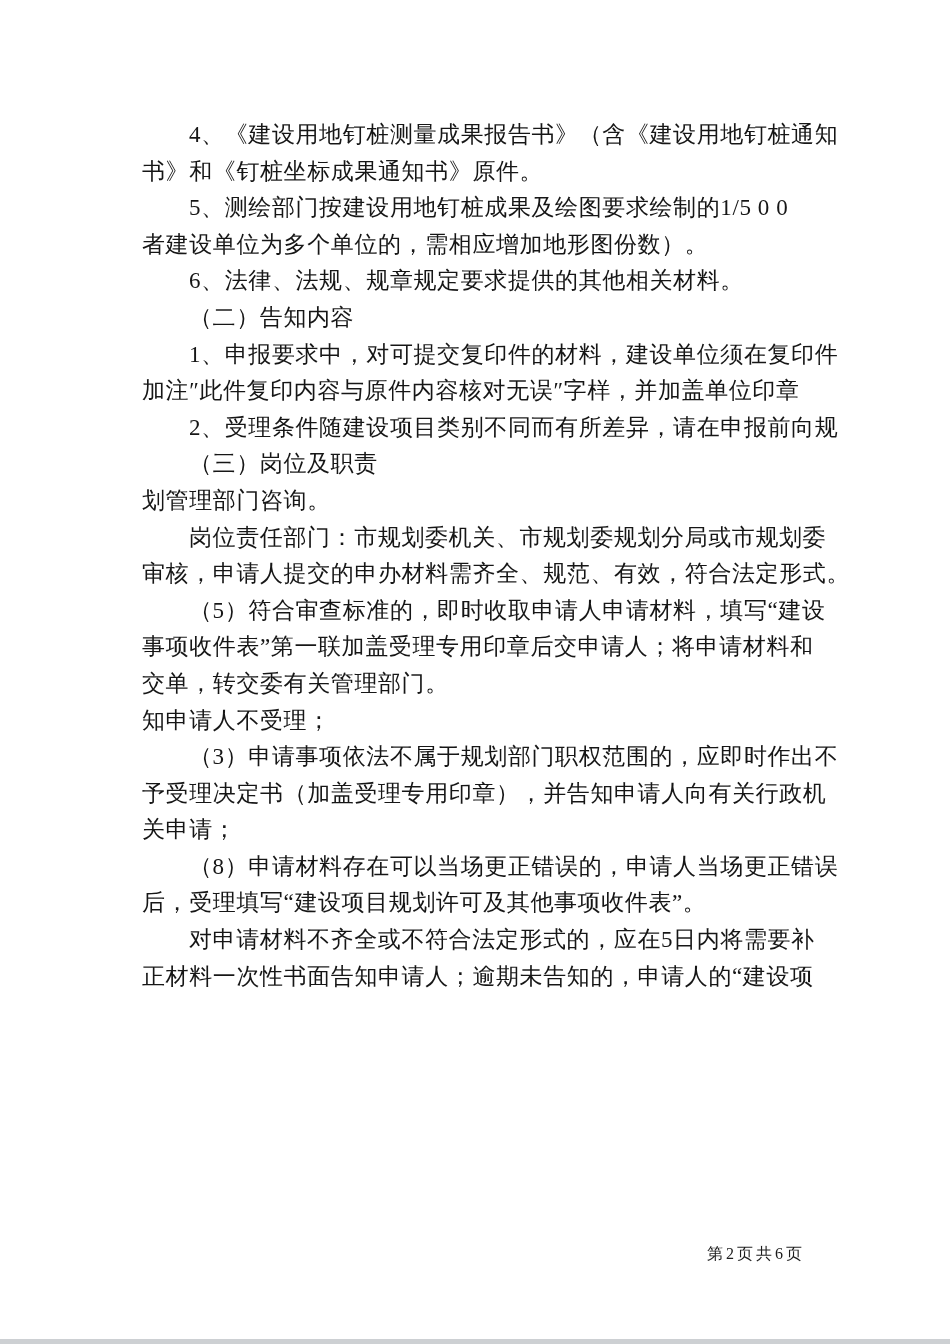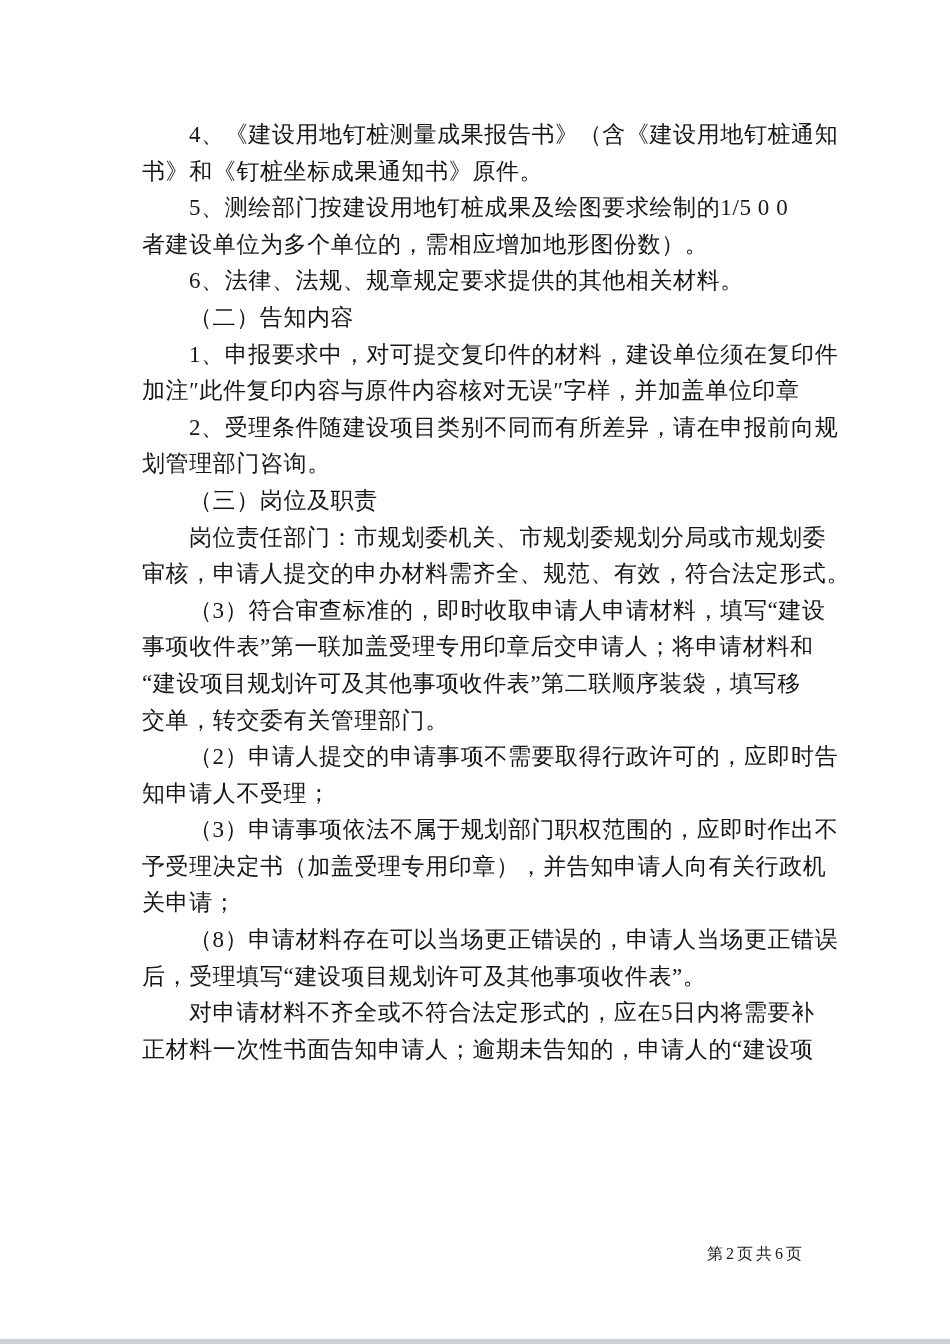--- a/index.html
+++ b/index.html
@@ -57,29 +57,27 @@
   <div class="textblock">
     <div class="line indent">4、《建设用地钉桩测量成果报告书》（含《建设用地钉桩通知</div>
     <div class="line">书》和《钉桩坐标成果通知书》原件。</div>
     <div class="line indent">5、测绘部门按建设用地钉桩成果及绘图要求绘制的1/5 0 0</div>
     <div class="line">者建设单位为多个单位的，需相应增加地形图份数）。</div>
     <div class="line indent">6、法律、法规、规章规定要求提供的其他相关材料。</div>
     <div class="line indent">（二）告知内容</div>
     <div class="line indent">1、申报要求中，对可提交复印件的材料，建设单位须在复印件</div>
     <div class="line">加注″此件复印内容与原件内容核对无误″字样，并加盖单位印章</div>
     <div class="line indent">2、受理条件随建设项目类别不同而有所差异，请在申报前向规</div>
+    <div class="line indent">（三）岗位及职责</div>
     <div class="line">划管理部门咨询。</div>
-    <div class="line indent">（三）岗位及职责</div>
     <div class="line indent">岗位责任部门：市规划委机关、市规划委规划分局或市规划委</div>
     <div class="line">审核，申请人提交的申办材料需齐全、规范、有效，符合法定形式。</div>
-    <div class="line indent">（3）符合审查标准的，即时收取申请人申请材料，填写“建设</div>
+    <div class="line indent">（5）符合审查标准的，即时收取申请人申请材料，填写“建设</div>
     <div class="line">事项收件表”第一联加盖受理专用印章后交申请人；将申请材料和</div>
-    <div class="line">“建设项目规划许可及其他事项收件表”第二联顺序装袋，填写移</div>
     <div class="line">交单，转交委有关管理部门。</div>
-    <div class="line indent">（2）申请人提交的申请事项不需要取得行政许可的，应即时告</div>
     <div class="line">知申请人不受理；</div>
     <div class="line indent">（3）申请事项依法不属于规划部门职权范围的，应即时作出不</div>
     <div class="line">予受理决定书（加盖受理专用印章），并告知申请人向有关行政机</div>
     <div class="line">关申请；</div>
     <div class="line indent">（8）申请材料存在可以当场更正错误的，申请人当场更正错误</div>
     <div class="line">后，受理填写“建设项目规划许可及其他事项收件表”。</div>
     <div class="line indent">对申请材料不齐全或不符合法定形式的，应在5日内将需要补</div>
     <div class="line">正材料一次性书面告知申请人；逾期未告知的，申请人的“建设项</div>
   </div>
 

